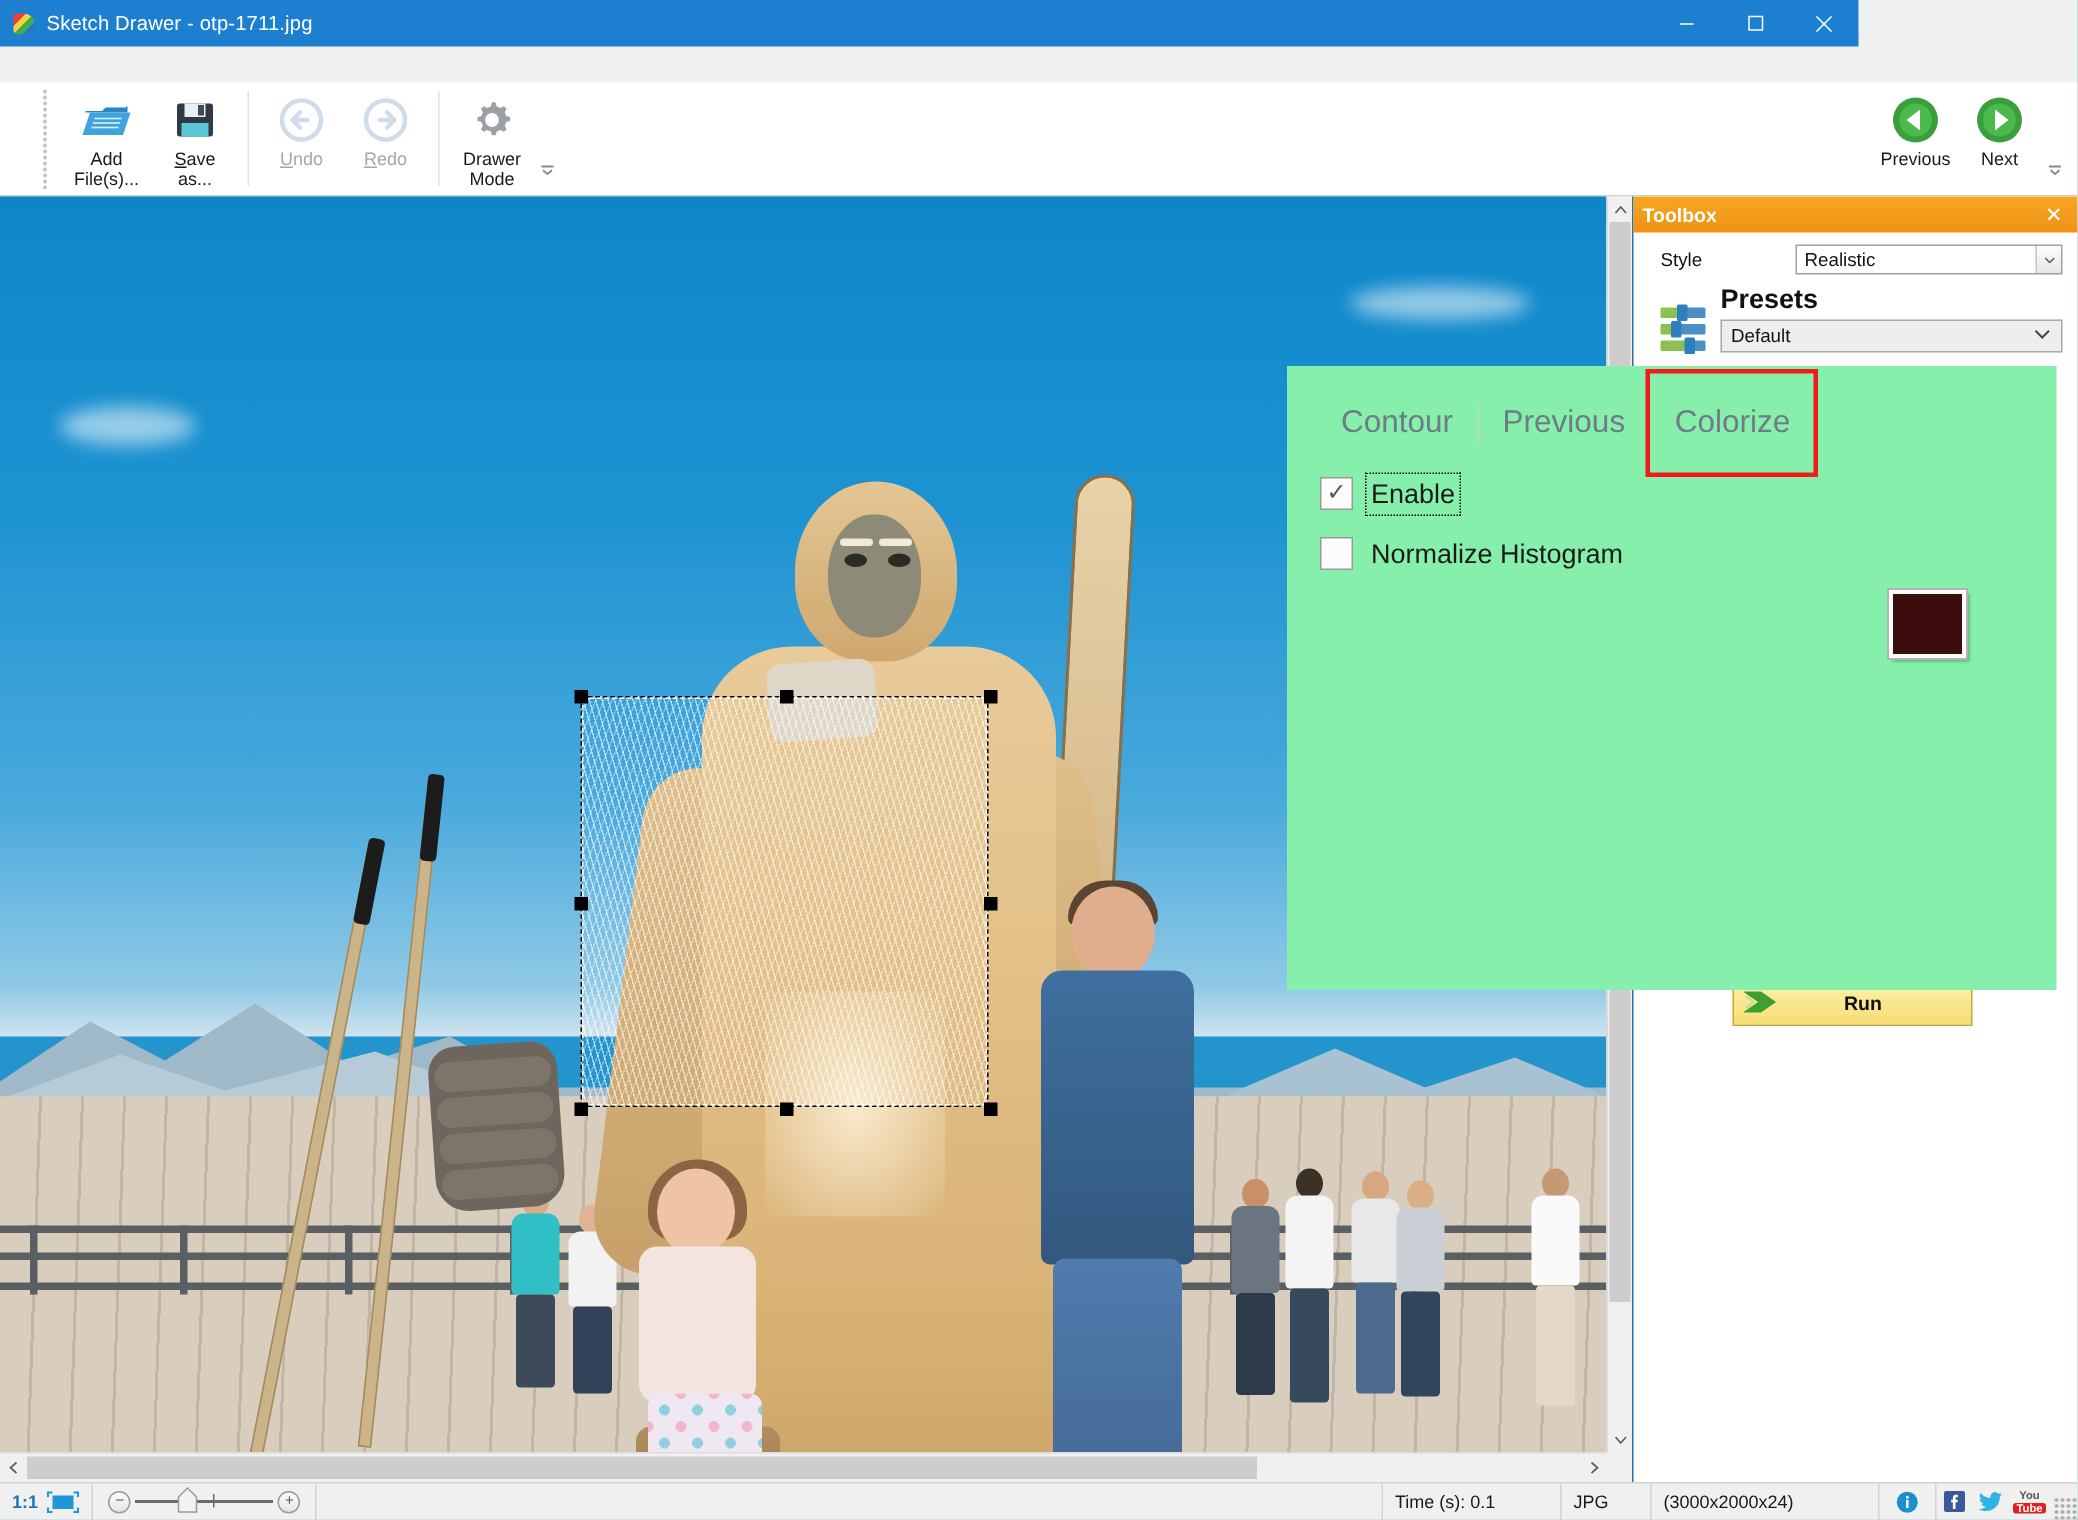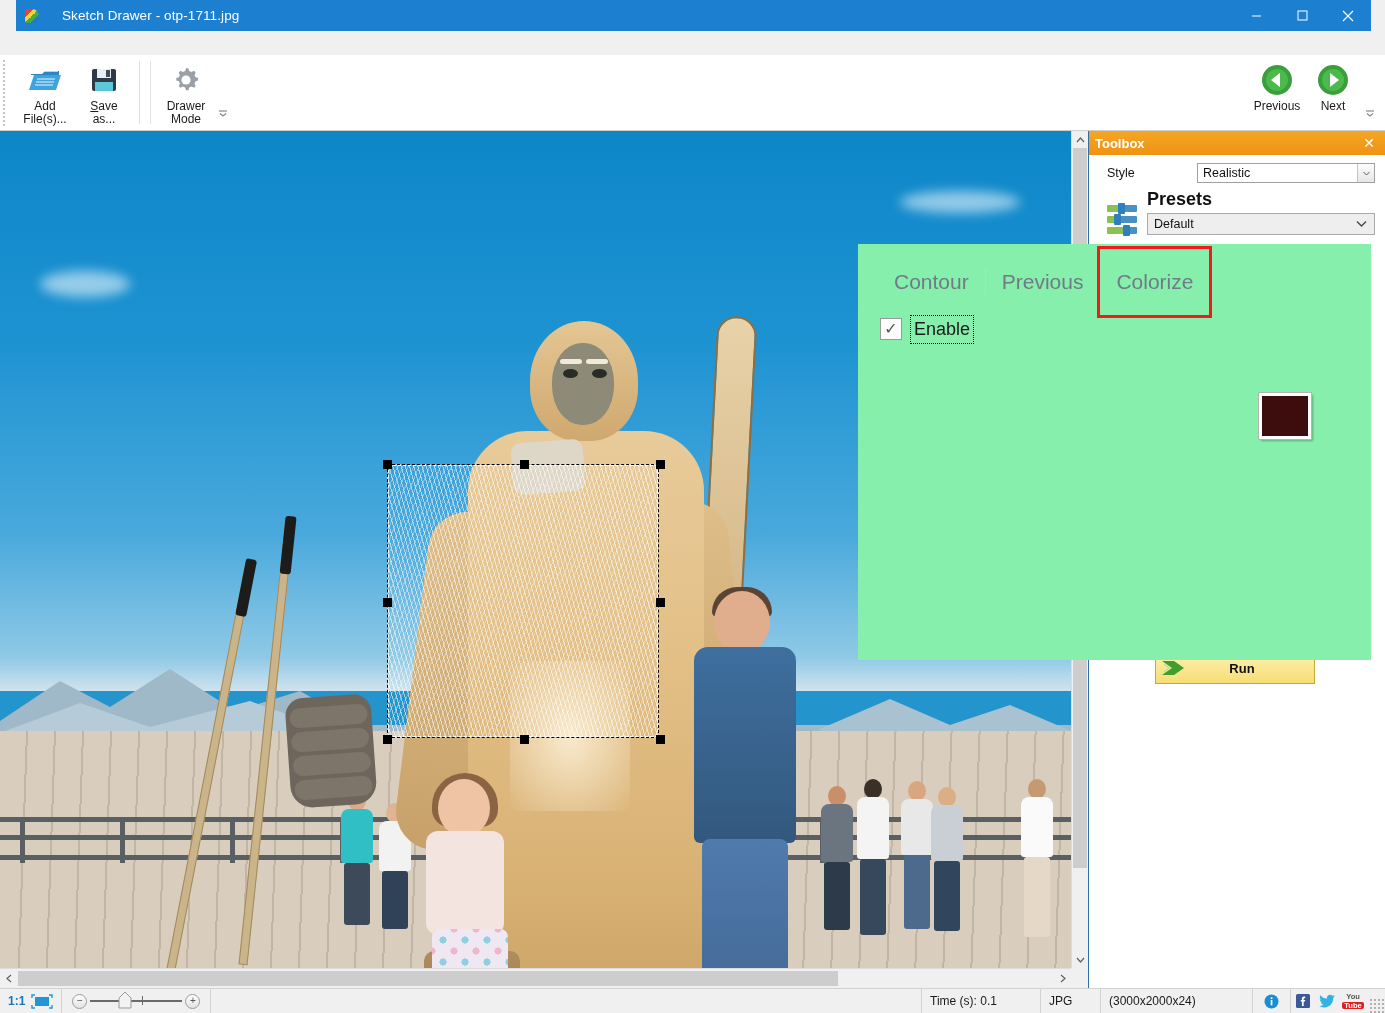--- a/index.html
+++ b/index.html
@@ -10,23 +10,23 @@
     background: #f0f0f0;
   }
   .app {
     position: relative;
     width: 1385px; height: 1013px;
     background: #f0f0f0;
   }
 
   
   .titlebar {
-    position: absolute; left: 16px; top: 0; width: 1355px; height: 31px;
+    position: absolute; left: 0; top: 0; width: 1239px; height: 31px;
     background: #1d7fd0;
-    display: flex; align-items: center; gap: 15px;
+    display: flex; align-items: center;
   }
   .title-icon {
     width: 16px; height: 16px; margin-left: 8px; margin-right: 7px;
     position: relative; flex: 0 0 auto;
   }
   .title-icon .pal {
     position: absolute; left: 1px; top: 1px; width: 14px; height: 14px;
     background: linear-gradient(135deg,#e8413a 0%,#e8413a 30%,#f5d041 30%,#f5d041 50%,#3fae4a 50%,#3fae4a 70%,#2b6fd0 70%);
     border-radius: 2px 7px 7px 3px;
   }
@@ -55,21 +55,21 @@
   }
   .menu-item {
     padding: 2px 9px; font-size: 12.5px; color: #000000; white-space: nowrap;
   }
   .menu-item u { text-decoration: underline; }
 
   
   .ribbon {
     position: absolute; left: 0; top: 55px; width: 1385px; height: 76px;
     background: #ffffff; border-bottom: 1px solid #cfcfcf;
-    display: flex; align-items: stretch;
+    display: flex; align-items: stretch; padding-left: 26px;
   }
   .ribbon-grip {
     width: 9px; margin: 4px 1px 4px 2px;
     background-image: radial-gradient(#c3c3c3 38%, transparent 40%);
     background-size: 4px 4px; background-repeat: repeat-y;
   }
   .tb-group { display: flex; align-items: flex-start; padding: 4px 2px; }
   .tb-sep { width: 1px; background: #e0e0e0; margin: 6px 5px; align-self: stretch; }
   .tb-btn {
     width: 56px; min-height: 66px; display: flex; flex-direction: column;
@@ -409,20 +409,40 @@
             <rect x="5" y="16" width="18" height="9" fill="#5bc8d8"></rect>
           </svg>
         </div>
         <div class="lbl"><u>S</u>ave</div>
         <div class="lbl">as...</div>
       </div>
     </div>
 
     <div class="tb-sep"></div>
 
+    <div class="tb-group">
+      <div class="tb-btn disabled">
+        <div class="ico">
+          <svg width="32" height="30" viewBox="0 0 32 30">
+            <circle cx="16" cy="15" r="13" fill="none" stroke="#cfdcea" stroke-width="3"></circle>
+            <path d="M20 15 L11 15 M15 10 L10 15 L15 20" fill="none" stroke="#cfdcea" stroke-width="3" stroke-linecap="round" stroke-linejoin="round"></path>
+          </svg>
+        </div>
+        <div class="lbl"><u>U</u>ndo</div>
+      </div>
+      <div class="tb-btn disabled">
+        <div class="ico">
+          <svg width="32" height="30" viewBox="0 0 32 30">
+            <circle cx="16" cy="15" r="13" fill="none" stroke="#cfdcea" stroke-width="3"></circle>
+            <path d="M12 15 L21 15 M17 10 L22 15 L17 20" fill="none" stroke="#cfdcea" stroke-width="3" stroke-linecap="round" stroke-linejoin="round"></path>
+          </svg>
+        </div>
+        <div class="lbl"><u>R</u>edo</div>
+      </div>
+    </div>
 
     <div class="tb-sep"></div>
 
     <div class="tb-group">
       <div class="tb-btn">
         <div class="ico">
           <svg width="30" height="30" viewBox="0 0 30 30">
             <path d="M15 3 l2.4 .4 .8 2.6 2.4 1 2.4-1.2 1.7 1.7 -1.2 2.4 1 2.4 2.6 .8 0 2.4 -2.6 .8 -1 2.4 1.2 2.4 -1.7 1.7 -2.4-1.2 -2.4 1 -.8 2.6 -2.4 0 -.8-2.6 -2.4-1 -2.4 1.2 -1.7-1.7 1.2-2.4 -1-2.4 -2.6-.8 0-2.4 2.6-.8 1-2.4 -1.2-2.4 1.7-1.7 2.4 1.2 2.4-1 .8-2.6 z" fill="#9aa0a6"></path>
             <circle cx="15" cy="15" r="4.6" fill="#ffffff"></circle>
           </svg>
@@ -694,20 +714,24 @@
       <div class="tab active">Colorize</div>
     </div>
 
     <div class="opt-row">
       <div class="cb">
         <span class="mark">✓</span>
       </div>
       <div class="opt-label focus">Enable</div>
     </div>
 
+    <div class="opt-row">
+      <div class="cb"></div>
+      <div class="opt-label">Normalize Histogram</div>
+    </div>
 
 
     <div class="color-swatch"></div>
   </div>
 
   <div class="statusbar">
     <div class="sb-cell" style="border-right:none;padding-right:4px;">
       <span style="font-weight:bold;color:#1976b8;">1:1</span>
     </div>
     <div class="sb-cell" style="padding-left:2px;">

